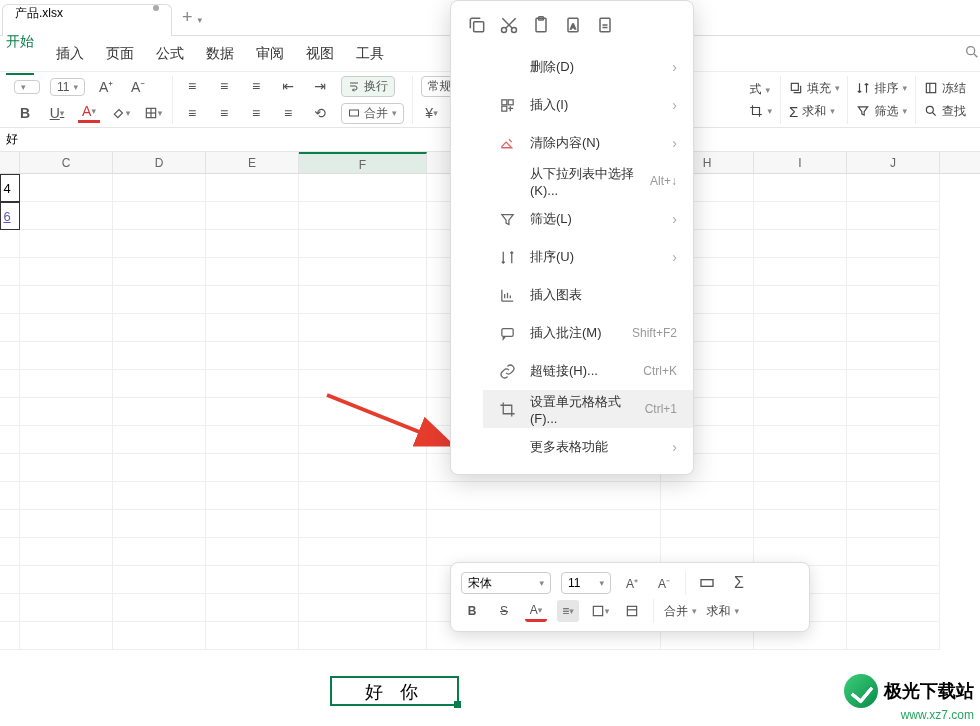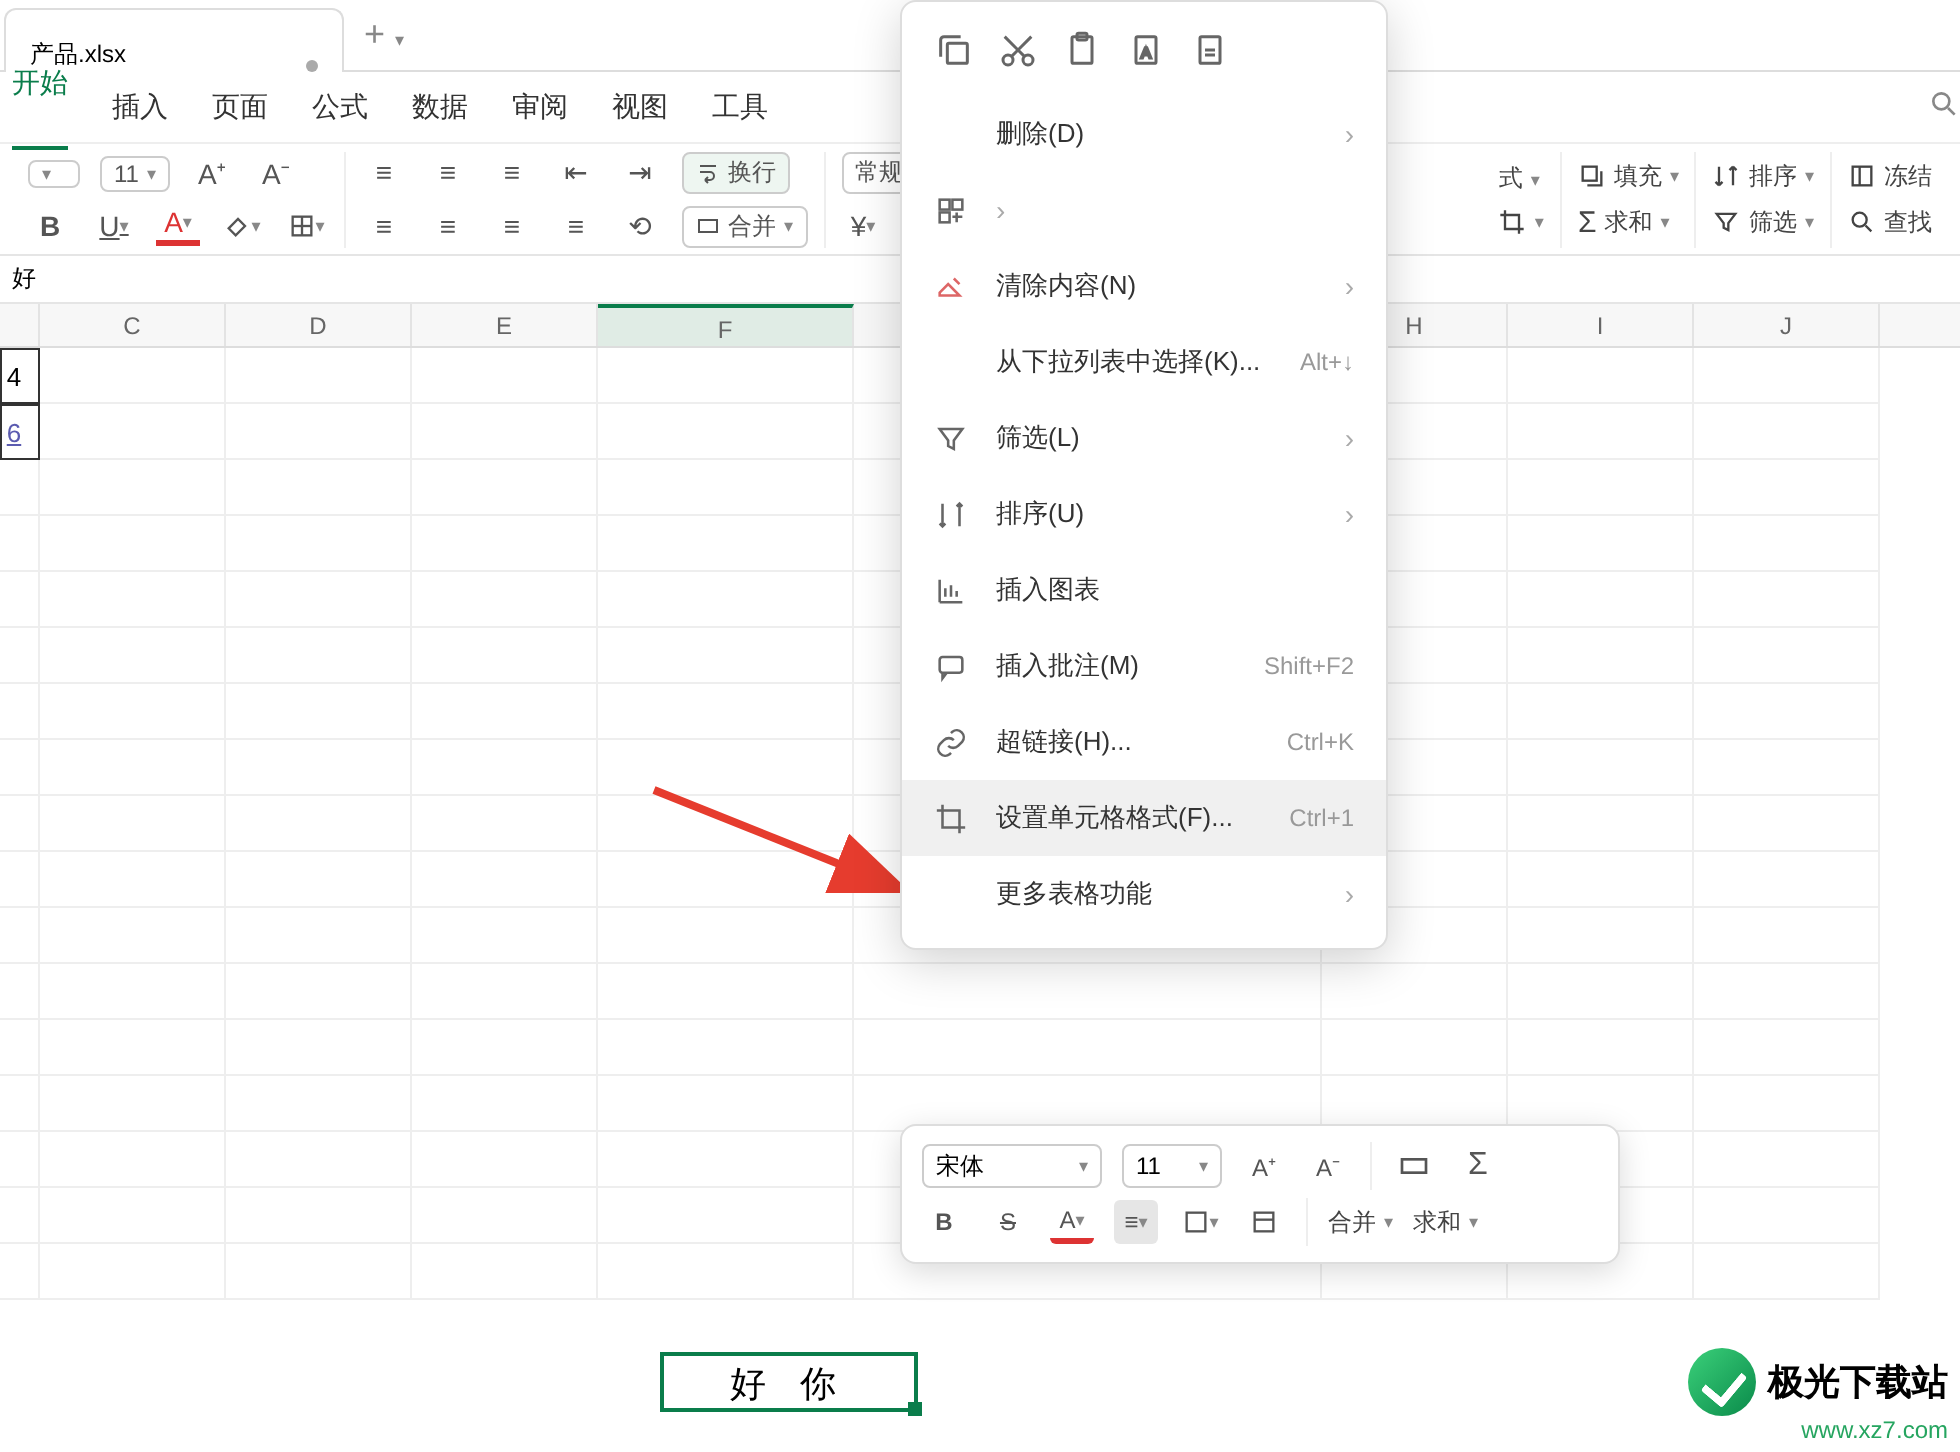--- a/index.html
+++ b/index.html
@@ -1,19 +1,19 @@
 <!DOCTYPE html>
 <html><head>
 <meta charset="utf-8">
 <style>
 * { margin: 0; padding: 0; box-sizing: border-box; font-family: "Microsoft YaHei", Arial, sans-serif; }
 body { background: #fff; width: 980px; height: 726px; overflow: hidden; position: relative; }
 
 .tabbar { display: flex; align-items: center; height: 36px; border-bottom: 1px solid #ddd; padding-left: 2px; }
-.tab { display: flex; align-items: flex-end; gap: 90px; padding: 0 12px; height: 32px; font-size: 12px; border-radius: 6px 6px 0 0; margin-top: 4px; border: 1px solid #ddd; border-bottom: none; background: #fff; }
+.tab { display: flex; align-items: flex-start; gap: 90px; padding: 0 12px; height: 32px; font-size: 12px; border-radius: 6px 6px 0 0; margin-top: 4px; border: 1px solid #ddd; border-bottom: none; background: #fff; }
 .tab .dot { width: 6px; height: 6px; border-radius: 50%; background: #aaa; }
 .plus { margin-left: 10px; color: #888; font-size: 18px; cursor: pointer; }
 
 .menubar { display: flex; align-items: center; height: 36px; padding-left: 6px; gap: 22px; font-size: 14px; color: #333; border-bottom: 1px solid #eee; }
 .menubar .active { color: #0a7d4b; border-bottom: 2px solid #0a7d4b; padding-bottom: 22px; }
 .menubar .spacer { flex: 1; }
 .searchic { color: #888; }
 
 .toolbar { display: flex; align-items: center; height: 56px; border-bottom: 1px solid #e5e5e5; padding: 0 6px; font-size: 12px; color: #555; }
 .group { display: flex; flex-direction: column; gap: 6px; padding: 0 8px; border-right: 1px solid #eee; height: 48px; justify-content: center; }
@@ -33,21 +33,21 @@
 .colcell { flex:0 0 93px; text-align:center; font-size:12px; color:#666; border-right:1px solid #e3e3e3; line-height:22px; }
 .rows .r { display:flex; height:28px; }
 .r .cell { flex:0 0 93px; border-right:1px solid #eee; border-bottom:1px solid #eee; font-size:13px; text-align:right; padding-right:6px; line-height:28px; }
 .r .cellA { border:1px solid #333; text-align:center; }
 .linked { color:#5b5bb0; text-decoration:underline; }
 
 .celltext { position:absolute; left:330px; top:524px; width:129px; height:30px; border:2px solid #0a7d4b; text-align:center; font-size:18px; line-height:28px; letter-spacing:6px; }
 .grip { position:absolute; right:-4px; bottom:-4px; width:7px; height:7px; background:#0a7d4b; }
 
 .ctxmenu { position:absolute; left:450px; top:0; width:244px; background:#fff; border:1px solid #ddd; border-radius:8px; box-shadow:0 6px 24px rgba(0,0,0,.18); padding:8px 0; font-size:13px; z-index:50; }
-.ctx-row { display:flex; align-items:center; height:38px; padding:0 16px; gap:14px; color:#333; cursor:pointer; }
+.ctx-row { display:flex; align-items:center; height:38px; padding:0 16px; gap:14px; color:#333; cursor:pointer;margin-left:32px; }
 .ctx-row .txt { flex:1; }
 .ctx-row .short { color:#999; font-size:12px; }
 .ctx-row.hov { background:#f0f0f0; }
 .ctx-icons { display:flex; gap:12px; padding:6px 16px 10px; color:#666; }
 .ctx-icons svg { width:20px; height:20px; }
 .chev { color:#aaa; font-size:14px; }
 .ctx-row svg.ic { width:17px; height:17px; color:#666; flex-shrink:0; }
 .no-ic { width:17px; }
 
 .arrow { position:absolute; left:322px; top:390px; z-index:40; }
@@ -493,20 +493,21 @@
       <span class="txt">删除(D)</span>
       <span class="chev">›</span>
     </div>
   <div class="ctx-row">
       <svg class="ic" viewBox="0 0 24 24" fill="none" stroke="currentColor" stroke-width="1.8">
         <rect x="4" y="4" width="7" height="7"></rect>
         <rect x="13" y="4" width="7" height="7"></rect>
         <rect x="4" y="13" width="7" height="7"></rect>
         <path d="M16 13v7M13 16h7"></path>
       </svg>
+      <span class="txt">插入(I)</span>
       <span class="chev">›</span>
     </div>
   <div class="ctx-row">
       <svg class="ic" viewBox="0 0 24 24" fill="none" stroke="currentColor" stroke-width="1.8">
         <path d="M4 16l6-6 8 8H4zM14 6l4 4" stroke="#d66"></path>
       </svg>
       <span class="txt">清除内容(N)</span>
       <span class="chev">›</span>
     </div>
   <div class="ctx-row">

